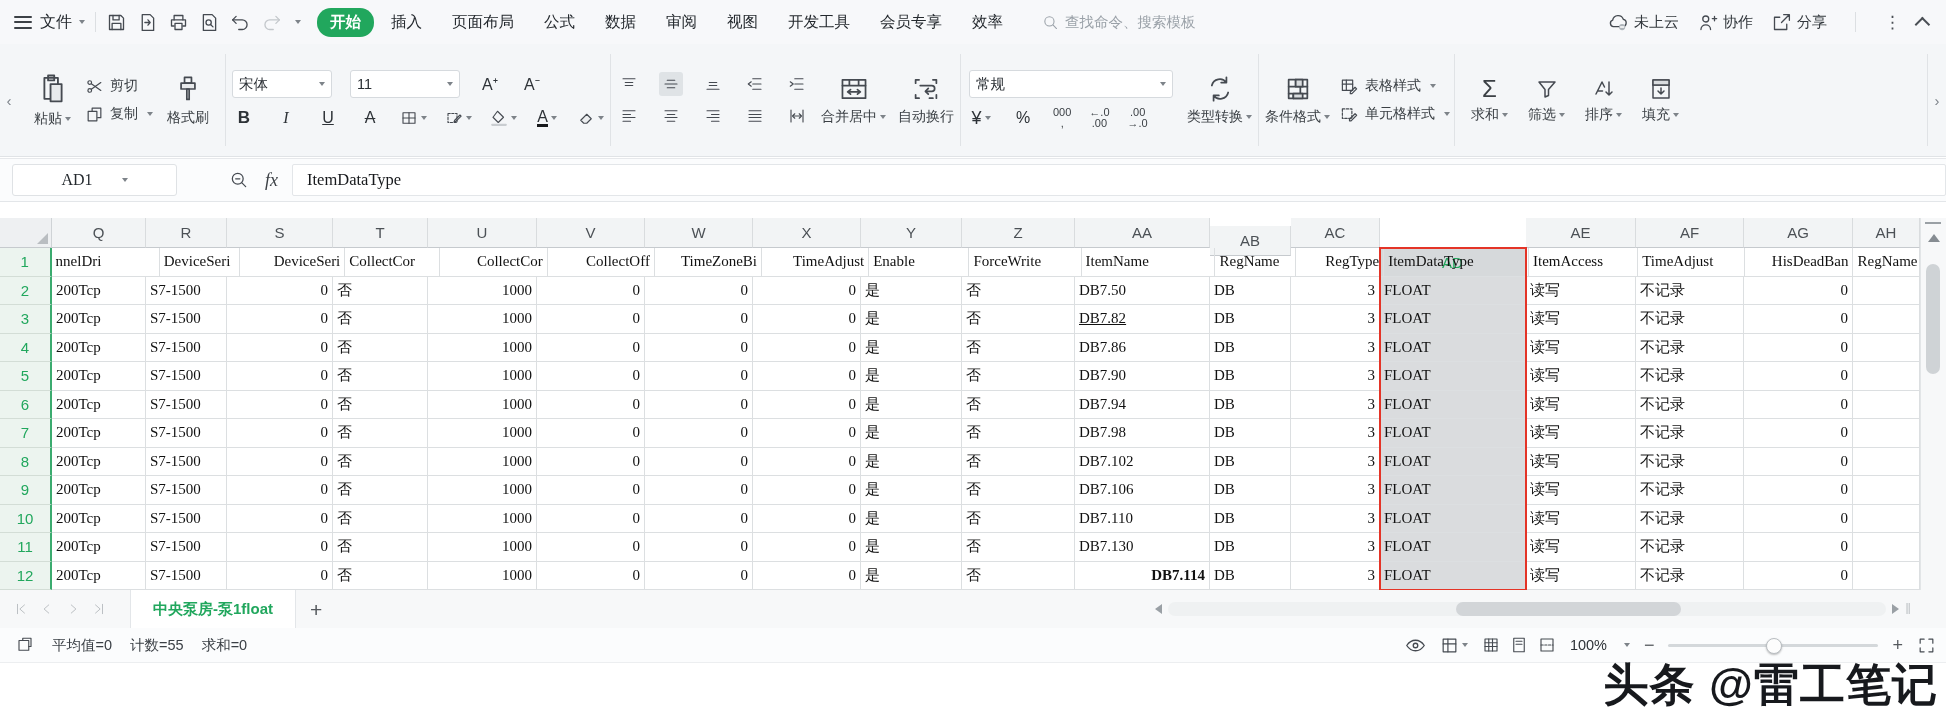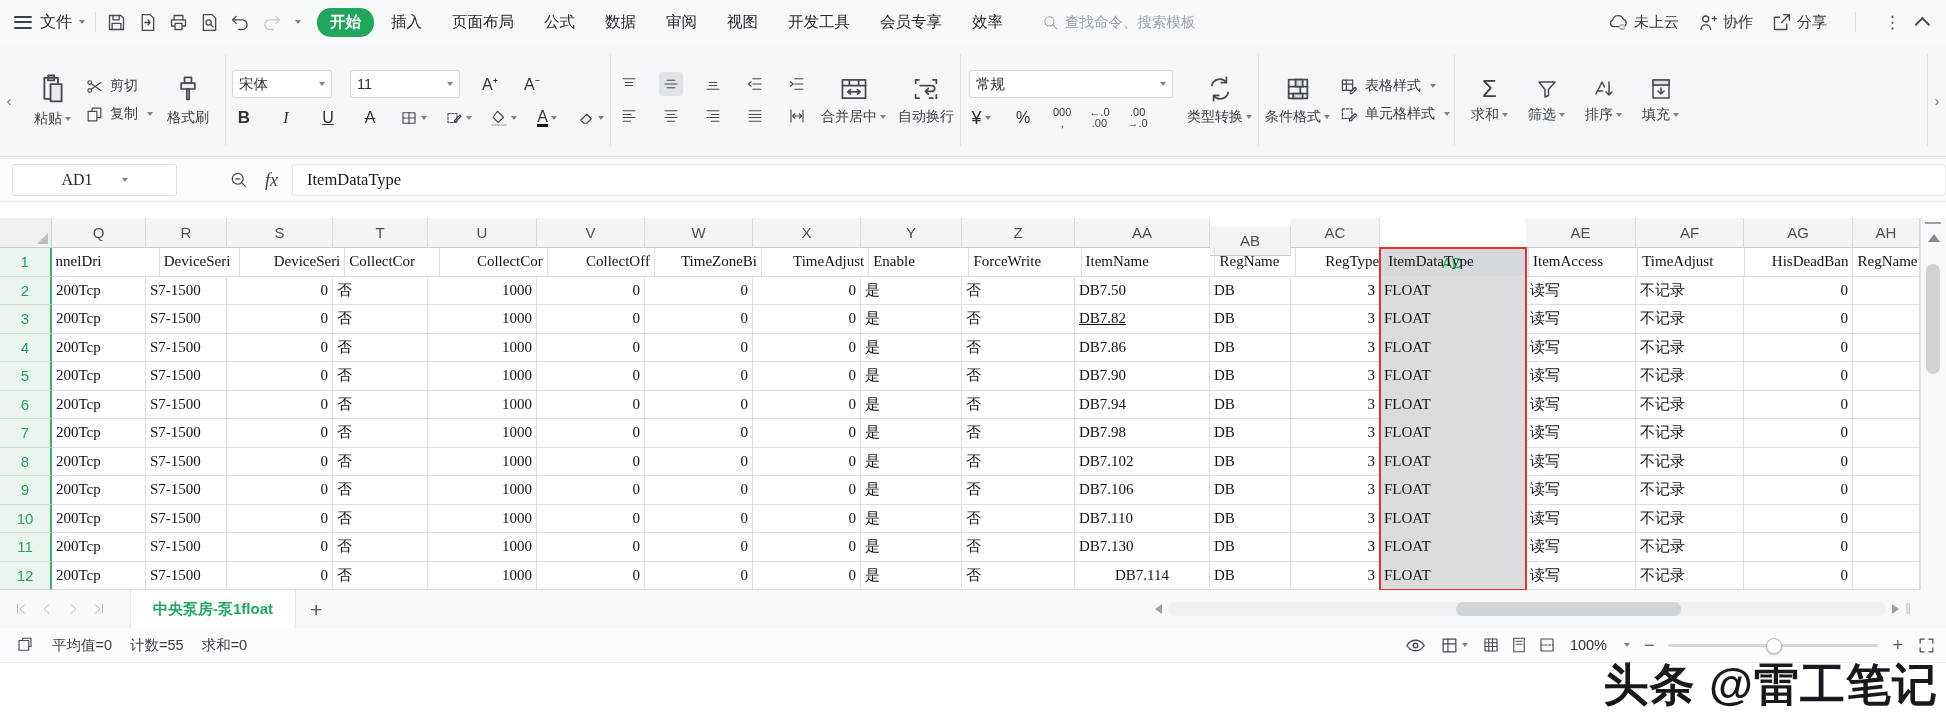--- a/index.html
+++ b/index.html
@@ -712,21 +712,21 @@
         <div class="gcell" style="width: 94px; text-align: left;">200Tcp</div>
         <div class="gcell" style="width: 81px; text-align: left;">S7-1500</div>
         <div class="gcell" style="width: 106px; text-align: right;">0</div>
         <div class="gcell" style="width: 95px; text-align: left;">否</div>
         <div class="gcell" style="width: 109px; text-align: right;">1000</div>
         <div class="gcell" style="width: 108px; text-align: right;">0</div>
         <div class="gcell" style="width: 108px; text-align: right;">0</div>
         <div class="gcell" style="width: 108px; text-align: right;">0</div>
         <div class="gcell" style="width: 101px; text-align: left;">是</div>
         <div class="gcell" style="width: 113px; text-align: left;">否</div>
-        <div class="gcell" style="width: 135px; text-align: center;">DB7.114</div>
+        <div class="gcell" style="width: 135px; text-align: right; font-weight: bold;">DB7.114</div>
         <div class="gcell" style="width: 81px; text-align: left;">DB</div>
         <div class="gcell" style="width: 89px; text-align: right;">3</div>
         <div class="gcell adsel" style="width: 146px; text-align: left;">FLOAT</div>
         <div class="gcell" style="width: 110px; text-align: left;">读写</div>
         <div class="gcell" style="width: 108px; text-align: left;">不记录</div>
         <div class="gcell" style="width: 109px; text-align: right;">0</div>
         <div class="gcell" style="width: 67px; text-align: left;"></div>
       </div>
       <div class="redbox" style="position: absolute; left: 1379px; top: 29px; width: 148px; height: 344px; border-color: rgb(228, 52, 39);"></div>
     </div>

